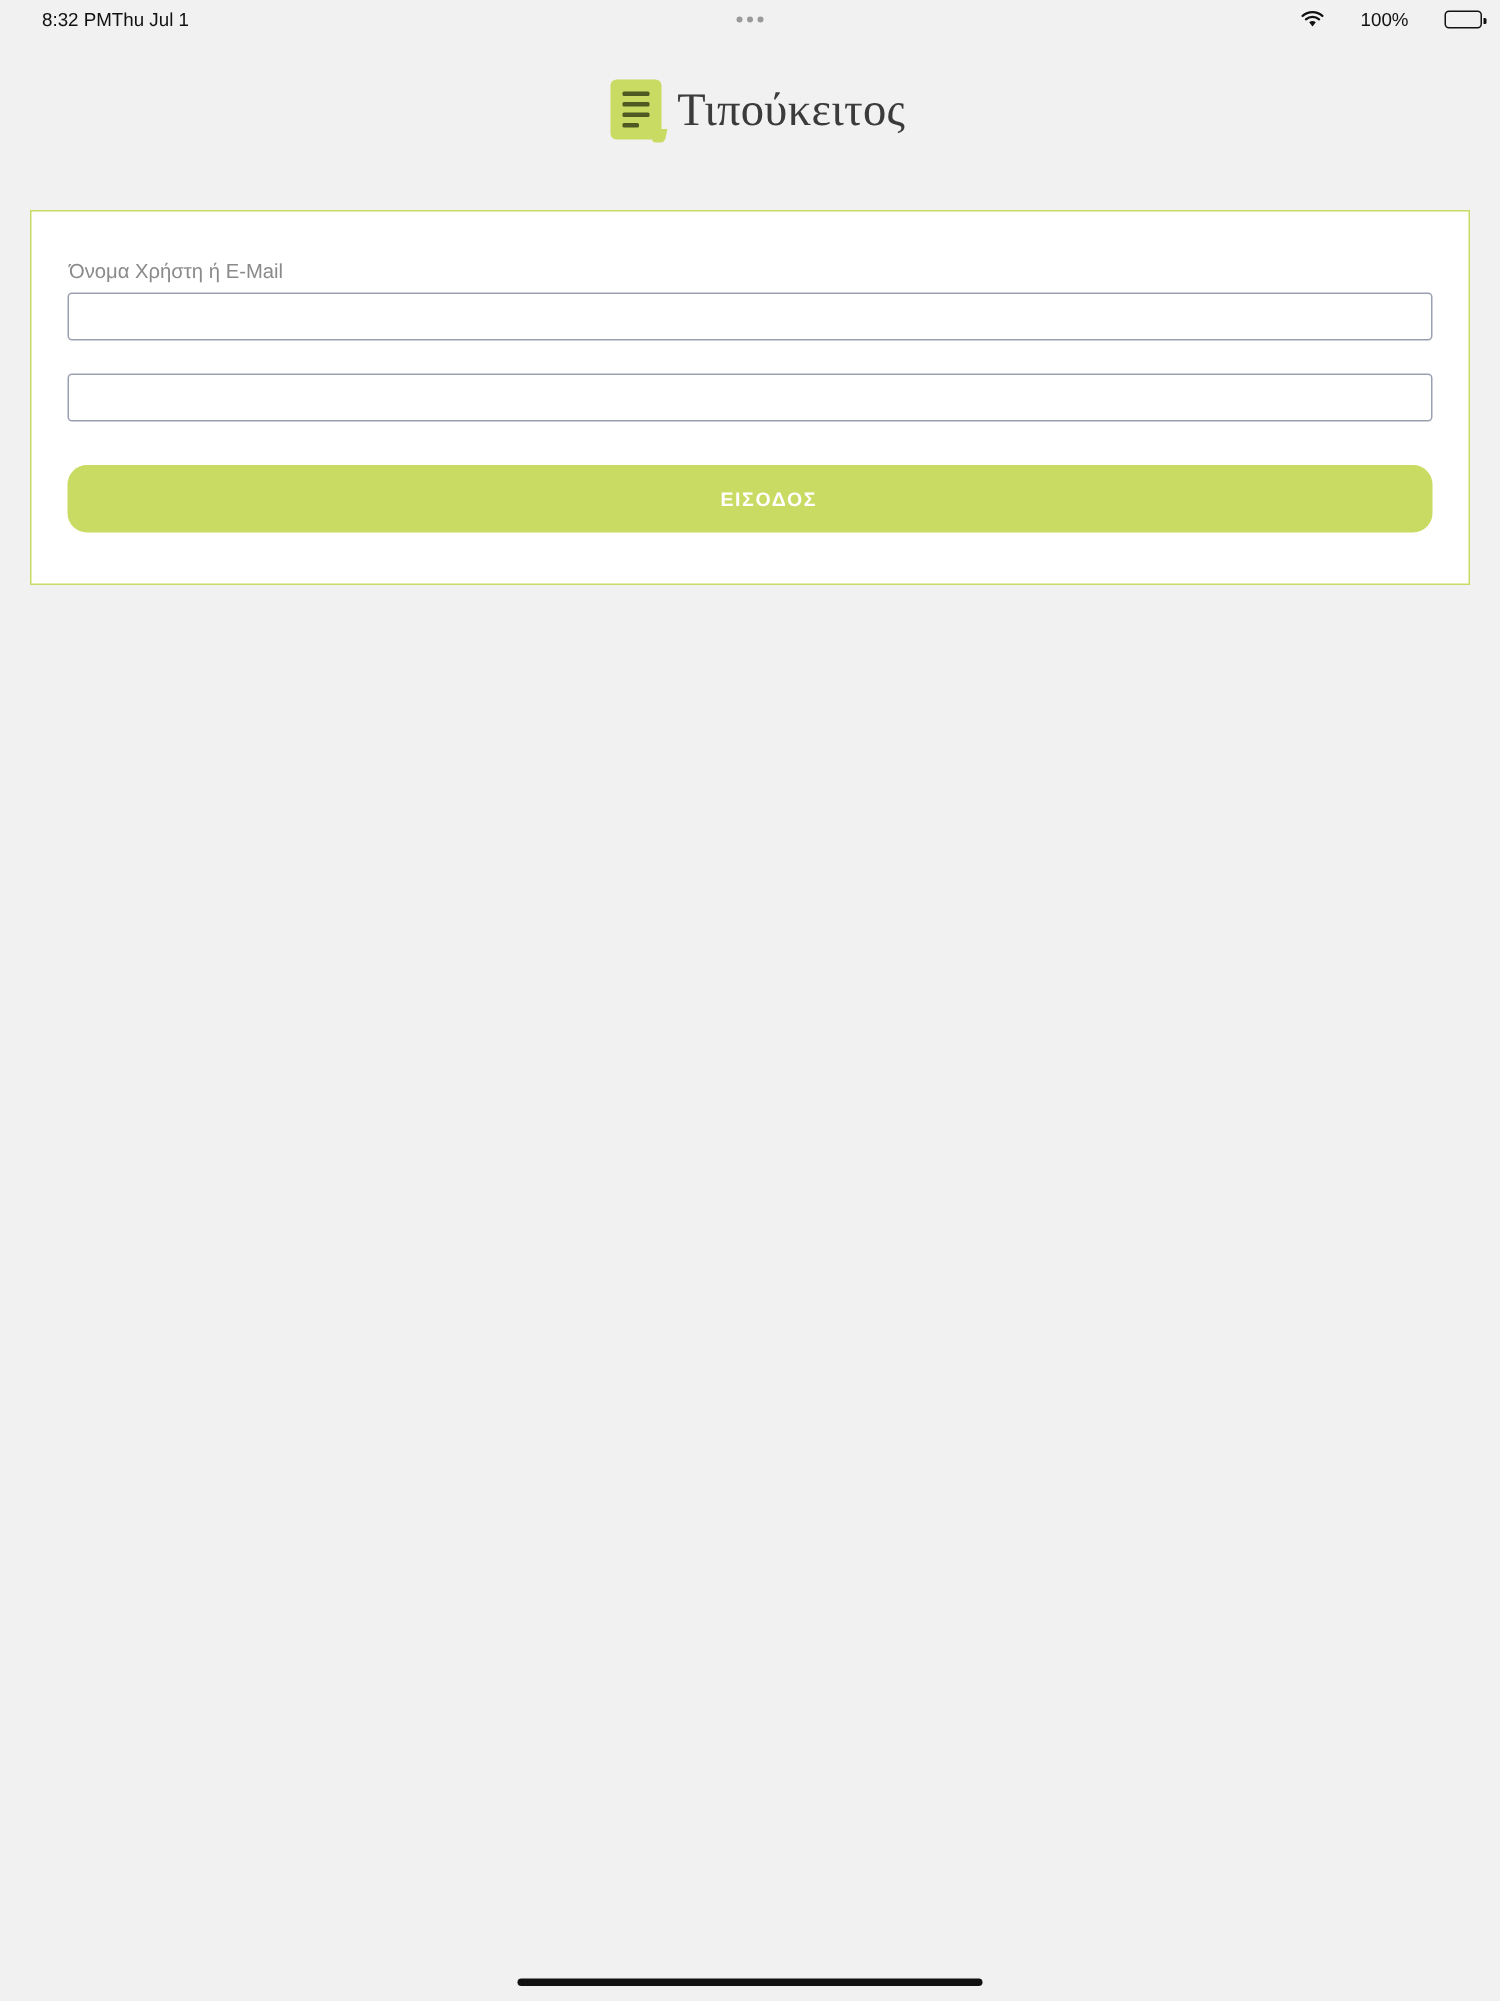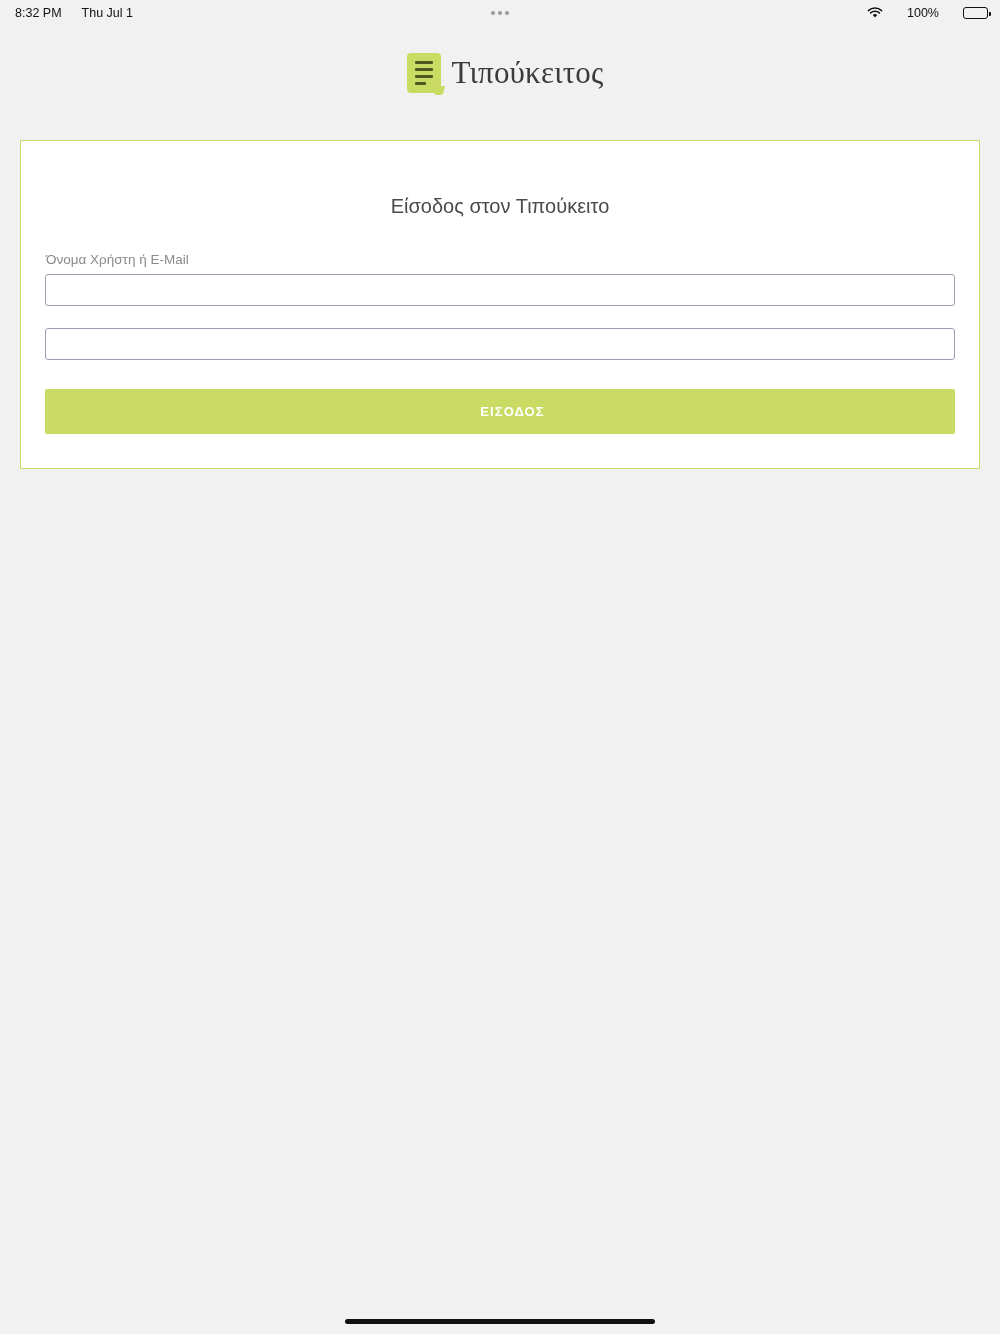--- a/index.html
+++ b/index.html
@@ -23,22 +23,22 @@
     height: 26px;
     display: flex;
     align-items: center;
     font-size: 12.5px;
     color: #111;
     background: #f1f1f1;
   }
   .status-left {
     display: flex;
     align-items: center;
-    gap: 20px;
-    padding-left: 15px;
+    gap: 0;
+    padding-left: 28px;
     white-space: nowrap;
   }
   .status-center {
     position: absolute;
     left: 0; right: 0;
     display: flex;
     justify-content: center;
     align-items: center;
     pointer-events: none;
   }
@@ -180,21 +180,21 @@
     margin-bottom: 22px;
   }
   .text-input:last-of-type { margin-bottom: 0; }
   .submit-btn {
     display: block;
     width: 100%;
     margin-top: 29px;
     height: 45px;
     background: #c9db63;
     border: none;
-    border-radius: 2px;
+    border-radius: 13px;
     color: #ffffff;
     font-size: 13px;
     letter-spacing: 1.1px;
     font-weight: bold;
     cursor: pointer;
     padding-left: 31px;
   }
 
   .home-indicator {
     position: absolute;
@@ -243,21 +243,20 @@
     <span class="brand-logo">
       <span></span>
         <span></span>
         <span></span>
         <span class="short"></span>
     </span>
     <span class="brand-name">Τιπούκειτος</span>
   </div>
 
   <div class="login-card">
-    <h1 class="login-title">Είσοδος στον Τιπούκειτο</h1>
 
     <div class="field-label">Όνομα Χρήστη ή E-Mail</div>
     <input class="text-input" type="text" value="" placeholder="" style="">
 
     <input class="text-input" type="password" value="" placeholder="" style="">
 
     <button class="submit-btn">ΕΙΣΟΔΟΣ</button>
   </div>
 
   <div class="home-indicator"></div>

